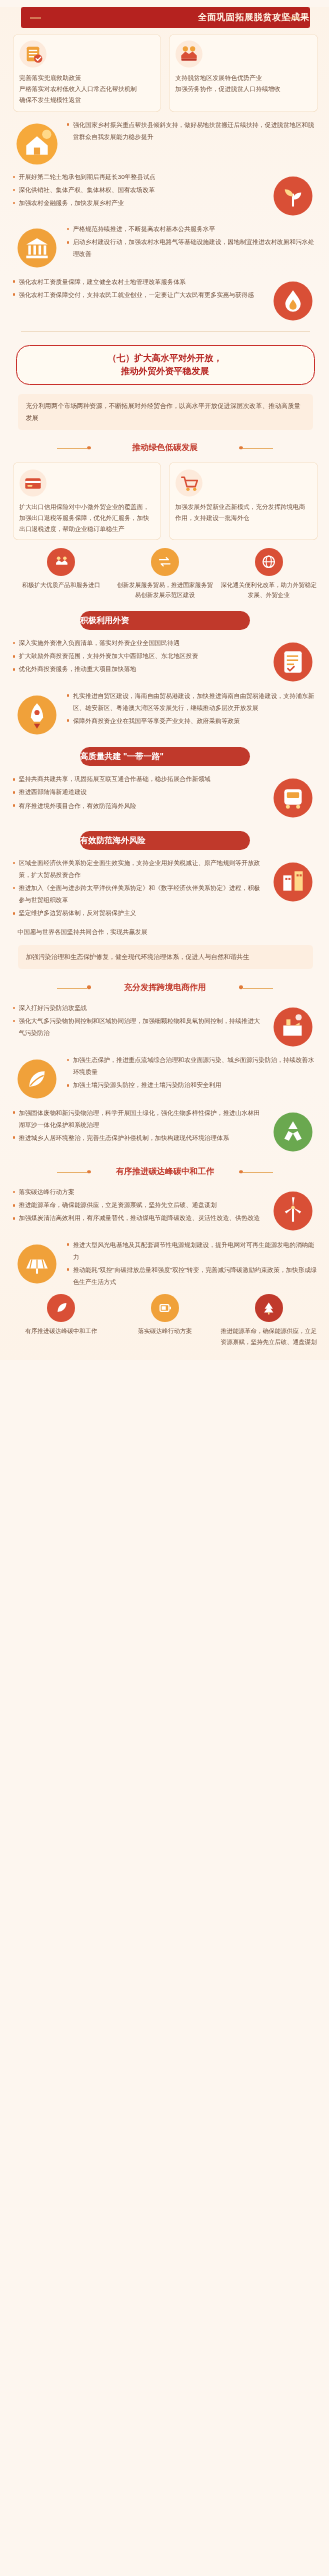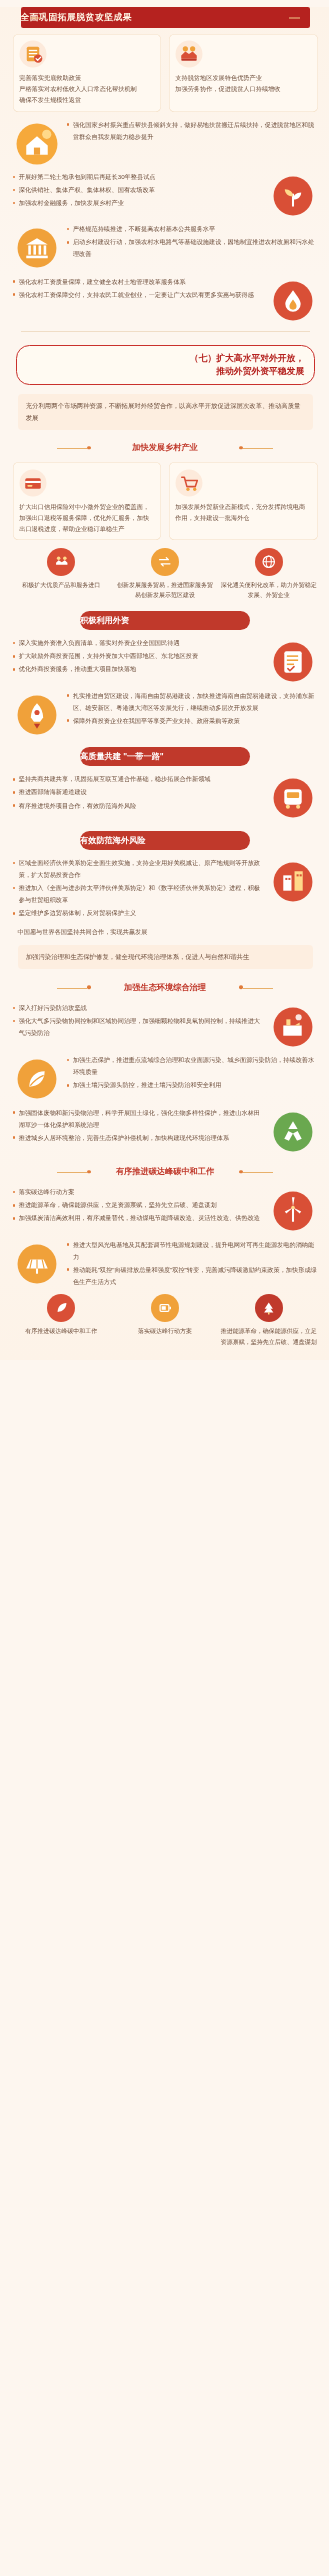--- a/index.html
+++ b/index.html
@@ -15,21 +15,21 @@
     background: linear-gradient(180deg, #fdf3e8 0%, #fdf6ef 20%, #fdf6ef 80%, #fdf3e8 100%);
     padding-bottom: 5.2px;
   }
 
   
   .banner {
     margin: 7.2px auto 5.2px auto;
     width: 289px;
     background: #b5221f;
     color: #fff6e5;
-    text-align: left;
+    text-align: right;
     font-size: 8.8px;
     font-weight: bold;
     letter-spacing: 0.5px;
     padding: 4.6px 0;
     border-radius: 2.1px;
     position: relative;
   }
   .banner::before, .banner::after {
     content: "";
     position: absolute;
@@ -43,21 +43,21 @@
   .banner::after { right: 9.3px; }
 
   
   .chapter {
     margin: 13.4px auto 8.2px auto;
     width: 299px;
     border: 1px solid #c9302c;
     border-radius: 13.4px;
     background: #fffaf2;
     padding: 6.2px 9.3px;
-    text-align: right;
+    text-align: center;
     color: #b5221f;
     font-size: 8.8px;
     font-weight: bold;
     line-height: 1.5;
   }
 
   
   .subhead {
     margin: 9.3px auto 6.2px auto;
     width: 216px;
@@ -323,21 +323,21 @@
 
   <div class="soft-divider"></div>
 
   <div class="chapter" style="white-space: pre-line;">（七）扩大高水平对外开放，
 推动外贸外资平稳发展</div>
   <div class="note">充分利用两个市场两种资源，不断拓展对外经贸合作，以高水平开放促进深层次改革、推动高质量发展</div>
 
   <div class="subhead">
     <span class="lineL"></span>
     <span class="dotL"></span>
-    <span>加快发展乡村产业</span>
+    <span>推动绿色低碳发展</span>
     <span class="dotR"></span>
     <span class="lineR"></span>
   </div>
 
   <div class="row">
     <div class="card">
       <span class="ico">
         <svg width="28" height="28" viewBox="0 0 54 54">
           <circle cx="27" cy="27" r="26" fill="#fdeadb"></circle>
           <rect x="12" y="18" width="30" height="20" rx="3" fill="#d94f36"></rect>
@@ -466,21 +466,21 @@
     </div>
   </div>
 
   <div class="footnote">中国愿与世界各国坚持共同合作，实现共赢发展</div>
 
   <div class="note">加强污染治理和生态保护修复，健全现代环境治理体系，促进人与自然和谐共生</div>
 
   <div class="subhead">
     <span class="lineL"></span>
     <span class="dotL"></span>
-    <span>加强生态环境综合治理</span>
+    <span>充分发挥跨境电商作用</span>
     <span class="dotR"></span>
     <span class="lineR"></span>
   </div>
 
   <div class="block">
     <div class="txt">
       <p>深入打好污染防治攻坚战</p>
       <p>强化大气多污染物协同控制和区域协同治理，加强细颗粒物和臭氧协同控制，持续推进大气污染防治</p>
     </div>
     <div class="art">

